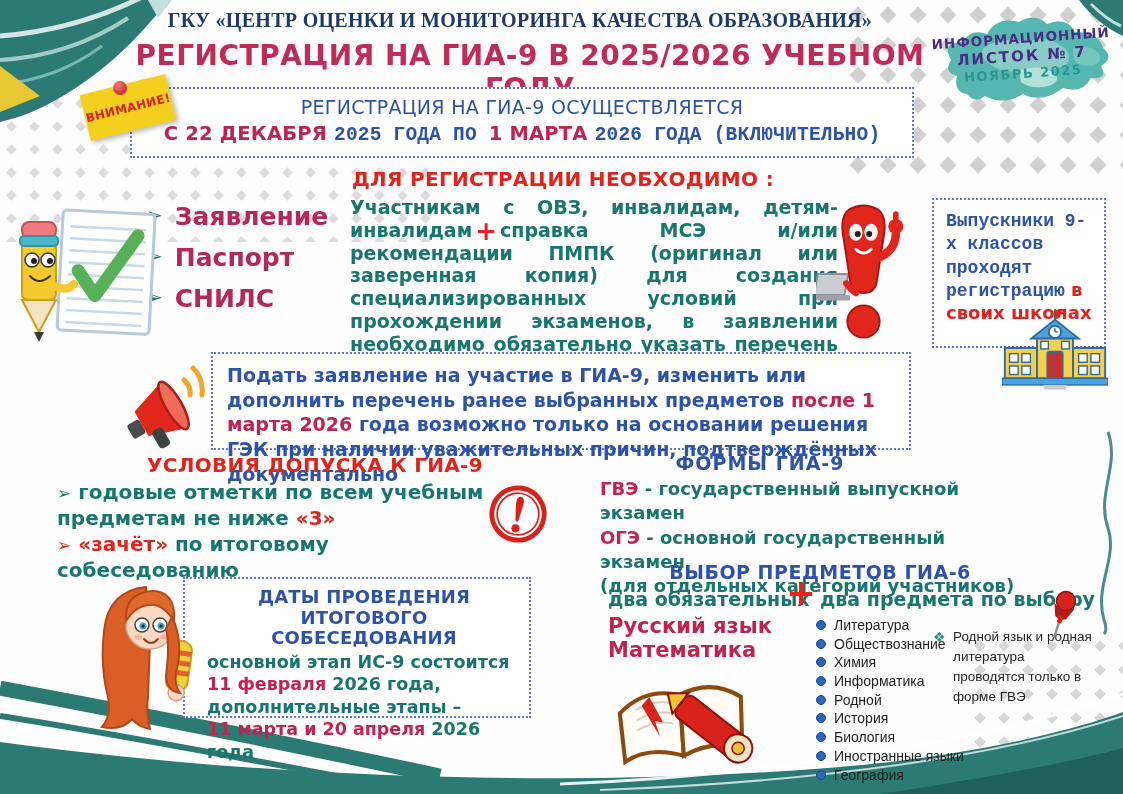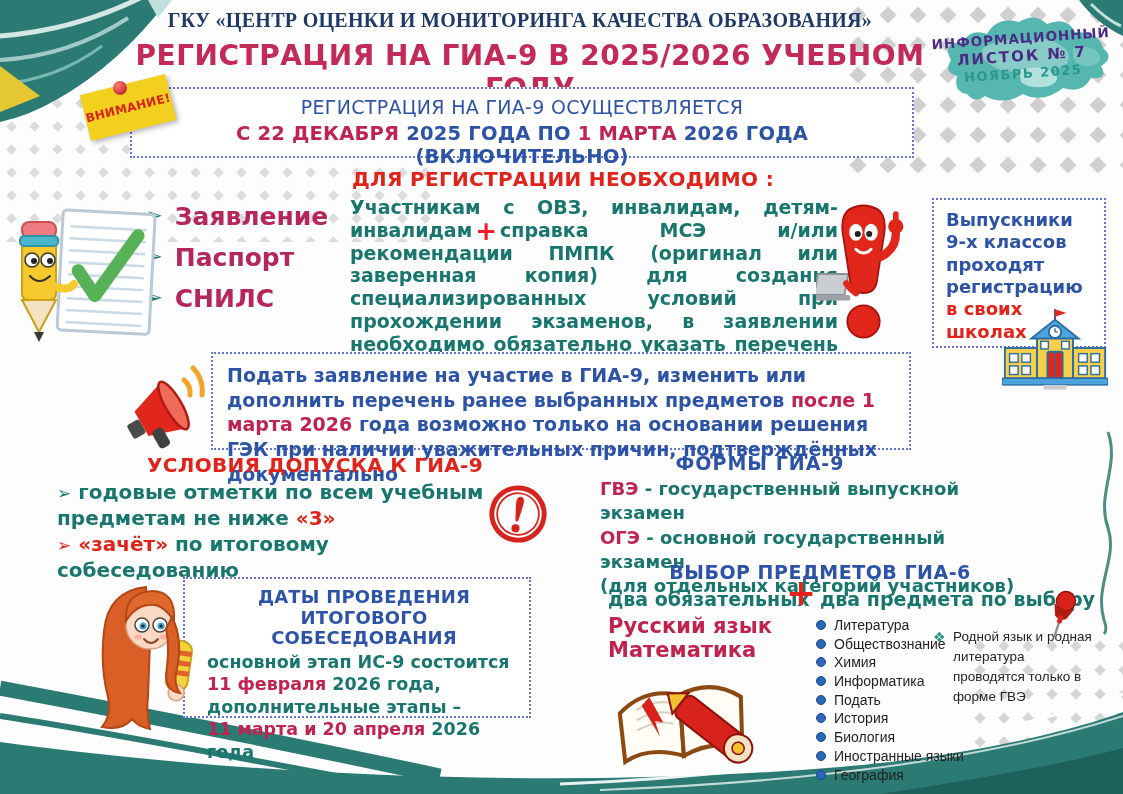--- a/index.html
+++ b/index.html
@@ -15,21 +15,21 @@
     font-weight:800;font-size:28px;color:#c22a57;letter-spacing:.5px;}
   .badge-text{left:918px;top:30px;width:208px;text-align:center;z-index:3;transform:rotate(-4deg);
     font-weight:bold;line-height:1.25;}
   .badge-l1{font-size:13.5px;color:#4b2b85;letter-spacing:1px;}
   .badge-l2{font-size:15px;color:#4b2b85;letter-spacing:2px;}
   .badge-l3{font-size:13px;color:#2c978e;letter-spacing:1.5px;}
   .box{background:#ffffff;border:2px dotted #6274d8;z-index:2;}
   .reg-box{left:130px;top:87px;width:780px;height:67px;text-align:center;}
   .reg-l1{margin-top:7px;font-size:19px;font-weight:normal;color:#2d53a6;letter-spacing:.3px;}
   .reg-l2{margin-top:4px;font-size:19.5px;font-weight:bold;letter-spacing:.2px;}
-  .blue{color:#2d53a6;} .crims{color:#bf2450;} .redtxt{color:#e0241c;}
+  .blue{color:#2d53a6;font-family:Liberation Mono, monospace;} .crims{color:#bf2450;} .redtxt{color:#e0241c;}
   .sticky{left:84px;top:84px;width:88px;height:47px;background:#f4d01e;z-index:5;
     transform:rotate(-14deg);box-shadow:2px 3px 5px rgba(0,0,0,.28);
     display:flex;align-items:center;justify-content:center;}
   .sticky span{font-size:12px;font-weight:bold;color:#d8231c;letter-spacing:.3px;}
   .pin{left:113px;top:81px;width:14px;height:14px;border-radius:50%;z-index:6;
     background:radial-gradient(circle at 35% 30%,#ff7a72,#b40f1d);}
   .req-head{left:352px;top:167px;width:430px;font-size:20px;font-weight:bold;
     color:#e0241c;letter-spacing:.3px;z-index:2;}
   .req-para{left:350px;top:196px;width:488px;font-size:19px;font-weight:bold;line-height:1.2;
     text-align:justify;color:#19766e;z-index:2;}
@@ -331,21 +331,21 @@
         <span>Химия</span>
       </div>
 
       <div class="subj-item">
         <span class="subj-bullet"></span>
         <span>Информатика</span>
       </div>
 
       <div class="subj-item">
         <span class="subj-bullet"></span>
-        <span>Подать</span>
+        <span>Родной</span>
       </div>
 
       <div class="subj-item">
         <span class="subj-bullet"></span>
         <span>История</span>
       </div>
 
       <div class="subj-item">
         <span class="subj-bullet"></span>
         <span>Биология</span>

